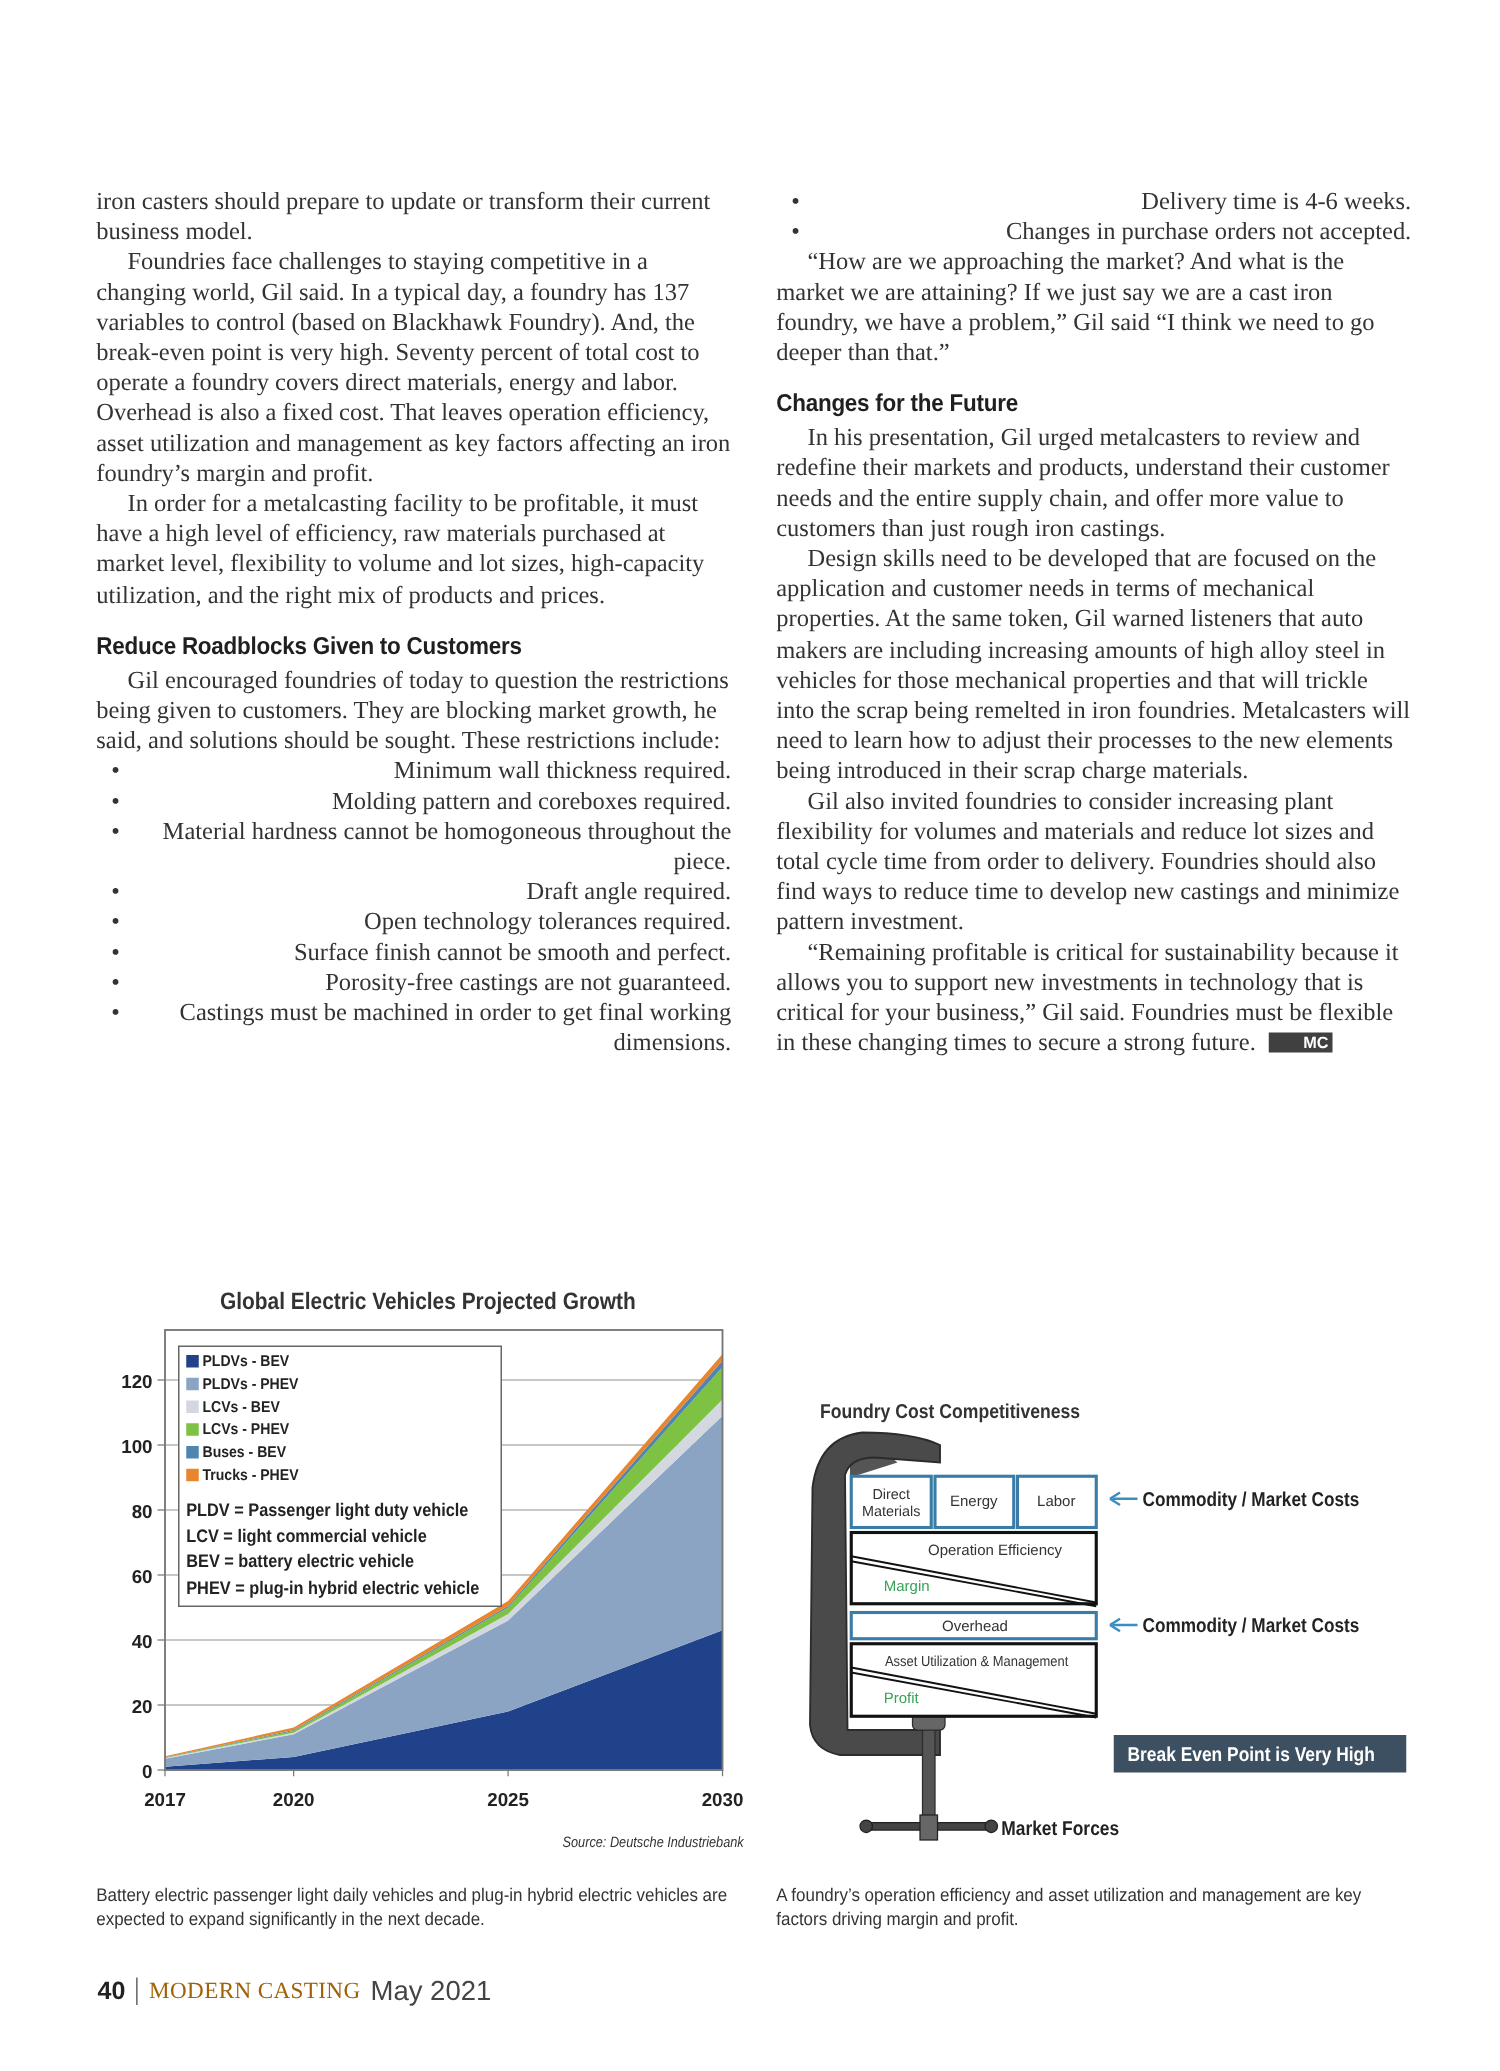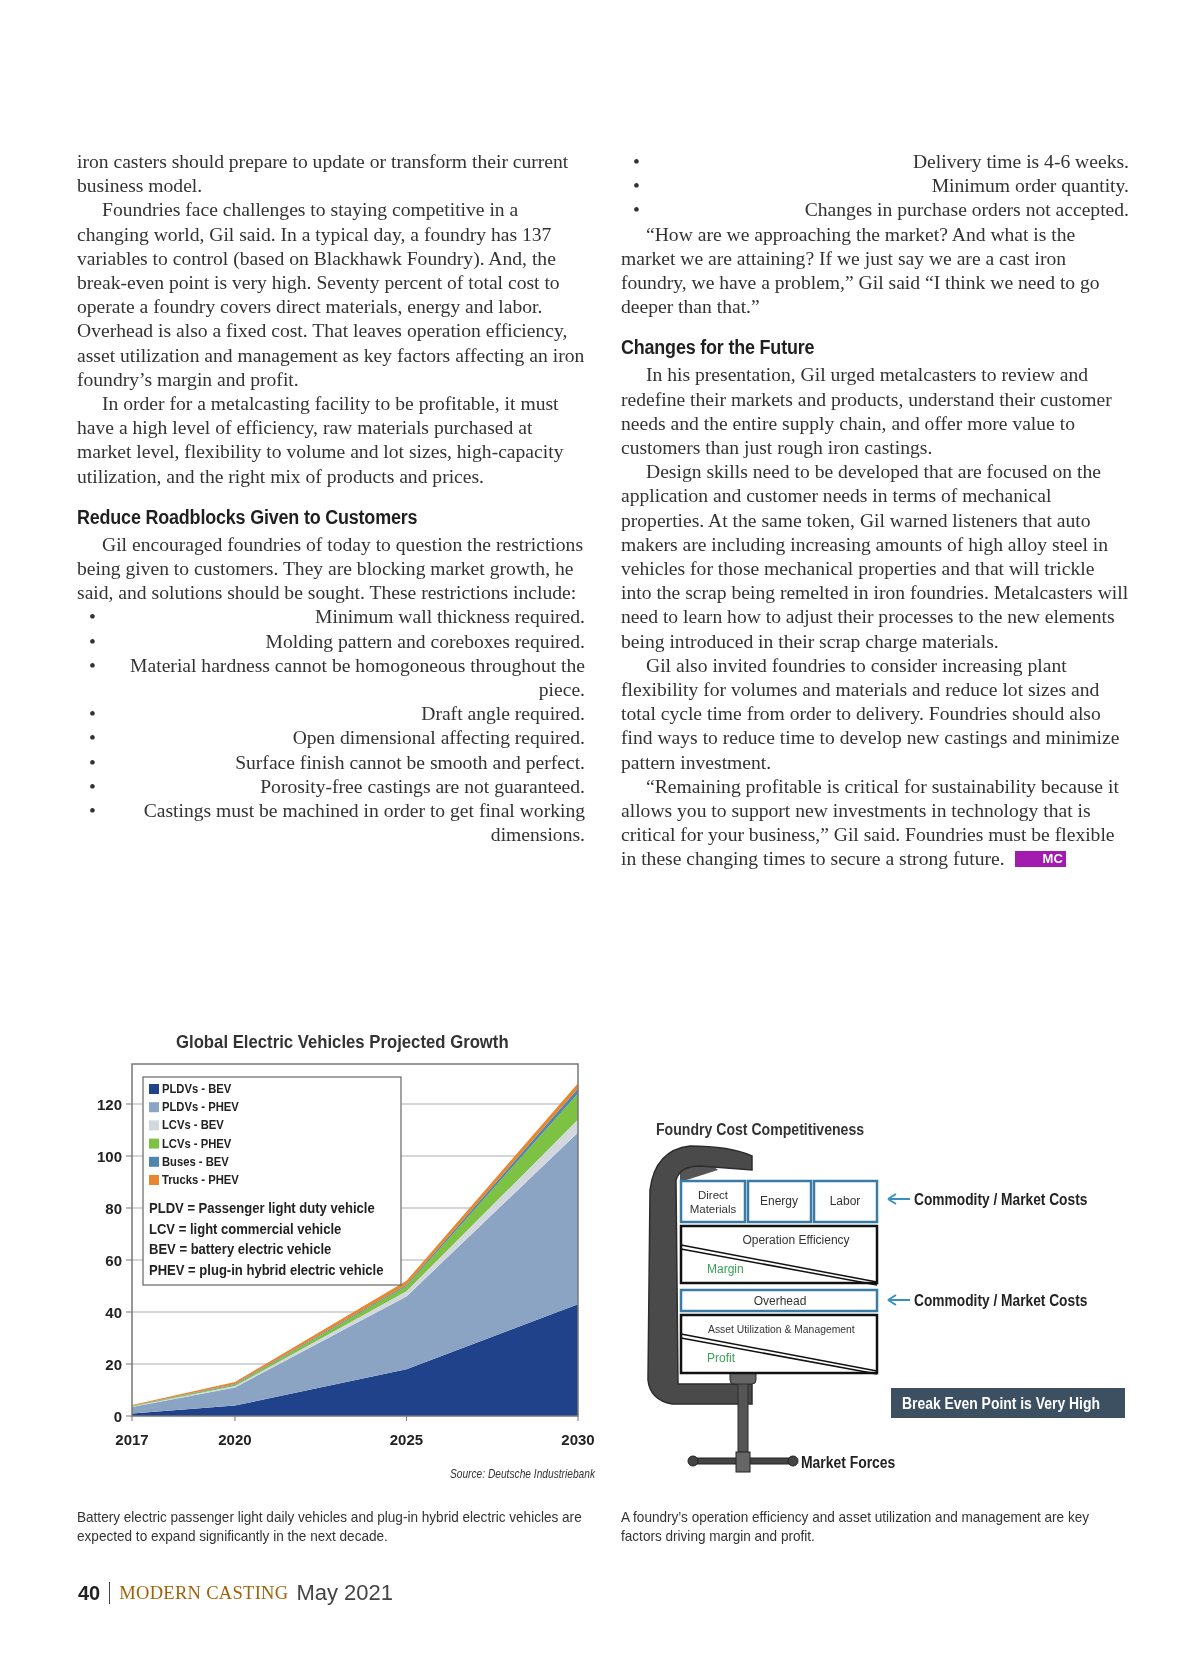--- a/index.html
+++ b/index.html
@@ -7,21 +7,21 @@
   .col{position:absolute;top:150px;font-family:"Liberation Serif","DejaVu Serif",serif;font-size:19.6px;line-height:24.2px;color:#333;}
   .col-left{left:77px;width:508px;}
   .col-right{left:621px;width:508px;}
   .col p{margin:0;text-indent:25px;}
   .col p.noindent{text-indent:0;}
   .col h3{font-family:"Liberation Sans","DejaVu Sans",sans-serif;font-weight:bold;font-size:19.5px;letter-spacing:-0.2px;color:#1f1f1f;margin:16px 0 4px 0;line-height:24px;transform:scaleX(0.92);transform-origin:left;}
   .col ul{list-style:none;margin:0;padding:0;}
   .col ul li{position:relative;padding-left:25px;text-align:right;}
   .col ul li::before{content:"•";position:absolute;left:12px;top:0;}
   .col-right ul li{padding-left:25px;}
-  .mc-badge{display:inline-block;background:#a21caf;color:#fff;font-family:"Liberation Sans",sans-serif;font-weight:bold;font-size:13px;line-height:16px;padding:0 3px;margin-left:10px;vertical-align:2px;}
+  .mc-badge{display:inline-block;background:#404040;color:#fff;font-family:"Liberation Sans",sans-serif;font-weight:bold;font-size:13px;line-height:16px;padding:0 3px;margin-left:10px;vertical-align:2px;}
   .fig-title{position:absolute;font-family:"Liberation Sans","DejaVu Sans",sans-serif;font-weight:bold;color:#333;transform:scaleX(0.88);transform-origin:left;white-space:nowrap;}
   .caption{position:absolute;font-family:"Liberation Sans","DejaVu Sans",sans-serif;font-size:14.6px;line-height:19px;color:#333;transform:scaleX(0.93);transform-origin:left;}
   .footer{position:absolute;left:78px;top:1580px;font-size:19px;display:flex;align-items:center;}
   .footer .pnum{font-family:"Liberation Sans",sans-serif;font-weight:bold;color:#222;font-size:20px;}
   .footer .sep{display:inline-block;width:1px;height:22px;background:#444;margin:0 9px;}
   .footer .mag{font-family:"Liberation Serif",serif;color:#a16207;font-size:18.5px;letter-spacing:0.3px;}
   .footer .date{font-family:"Liberation Sans",sans-serif;color:#444;font-size:22px;margin-left:8px;}
   svg text{font-family:"Liberation Sans","DejaVu Sans",sans-serif;}
 </style>
 </head>
@@ -31,31 +31,30 @@
   <p class="noindent">iron casters should prepare to update or transform their current business model.</p>
   <p>Foundries face challenges to staying competitive in a changing world, Gil said. In a typical day, a foundry has 137 variables to control (based on Blackhawk Foundry). And, the break-even point is very high. Seventy percent of total cost to operate a foundry covers direct materi­als, energy and labor. Overhead is also a fixed cost. That leaves operation efficiency, asset utilization and manage­ment as key factors affecting an iron foundry’s margin and profit.</p>
   <p>In order for a metalcasting facility to be profitable, it must have a high level of efficiency, raw materials pur­chased at market level, flexibility to volume and lot sizes, high-capacity utilization, and the right mix of products and prices.</p>
   <h3>Reduce Roadblocks Given to Customers</h3>
   <p>Gil encouraged foundries of today to question the restrictions being given to customers. They are blocking market growth, he said, and solutions should be sought. These restrictions include:</p>
   <ul>
     <li>Minimum wall thickness required.</li>
     <li>Molding pattern and coreboxes required.</li>
     <li>Material hardness cannot be homogoneous through­out the piece.</li>
     <li>Draft angle required.</li>
-    <li>Open dimensional affecting required.</li>
+    <li>Open technology tolerances required.</li>
     <li>Surface finish cannot be smooth and perfect.</li>
     <li>Porosity-free castings are not guaranteed.</li>
     <li>Castings must be machined in order to get final work­ing dimensions.</li>
   </ul>
 </div>
 
 <div class="col col-right">
   <ul>
     <li>Delivery time is 4-6 weeks.</li>
-    <li>Minimum order quantity.</li>
     <li>Changes in purchase orders not accepted.</li>
   </ul>
   <p>“How are we approaching the market? And what is the market we are attaining? If we just say we are a cast iron foundry, we have a problem,” Gil said “I think we need to go deeper than that.”</p>
   <h3>Changes for the Future</h3>
   <p>In his presentation, Gil urged metalcasters to review and redefine their markets and products, understand their customer needs and the entire supply chain, and offer more value to customers than just rough iron castings.</p>
   <p>Design skills need to be developed that are focused on the application and customer needs in terms of mechani­cal properties. At the same token, Gil warned listeners that auto makers are including increasing amounts of high alloy steel in vehicles for those mechanical proper­ties and that will trickle into the scrap being remelted in iron foundries. Metalcasters will need to learn how to adjust their processes to the new elements being intro­duced in their scrap charge materials.</p>
   <p>Gil also invited foundries to consider increasing plant flexibility for volumes and materials and reduce lot sizes and total cycle time from order to delivery. Foundries should also find ways to reduce time to develop new castings and minimize pattern investment.</p>
   <p><span>“Remaining profitable is critical for sustainability because it allows you to support new investments in technology that is critical for your business,” Gil said. Foundries must be flexible in these changing times to secure a strong future.</span><span class="mc-badge">MC</span></p>
 </div>
 

